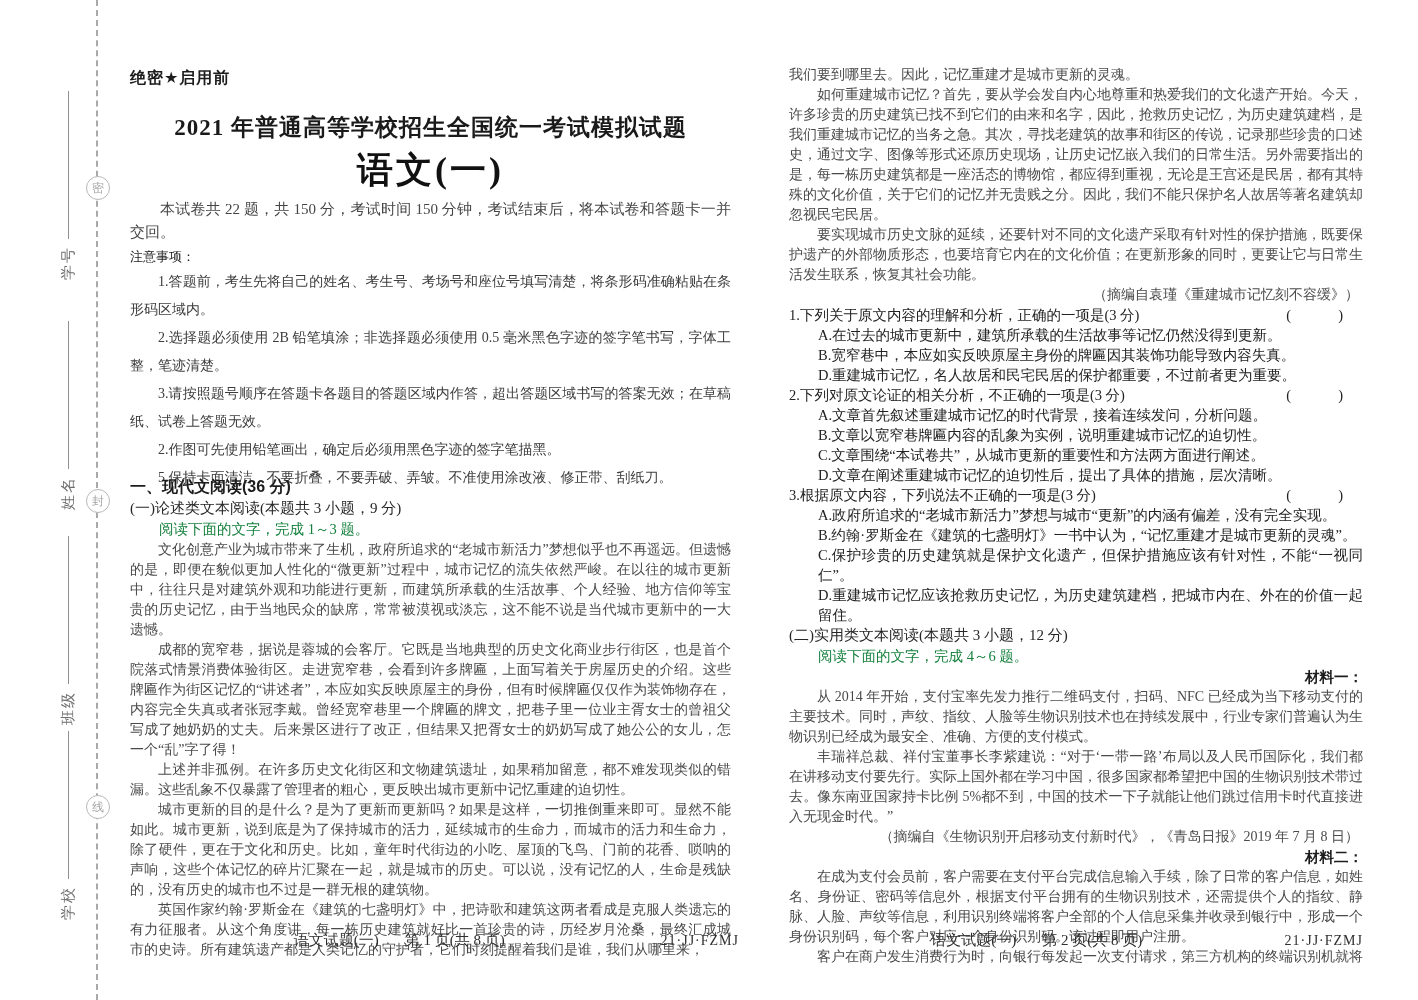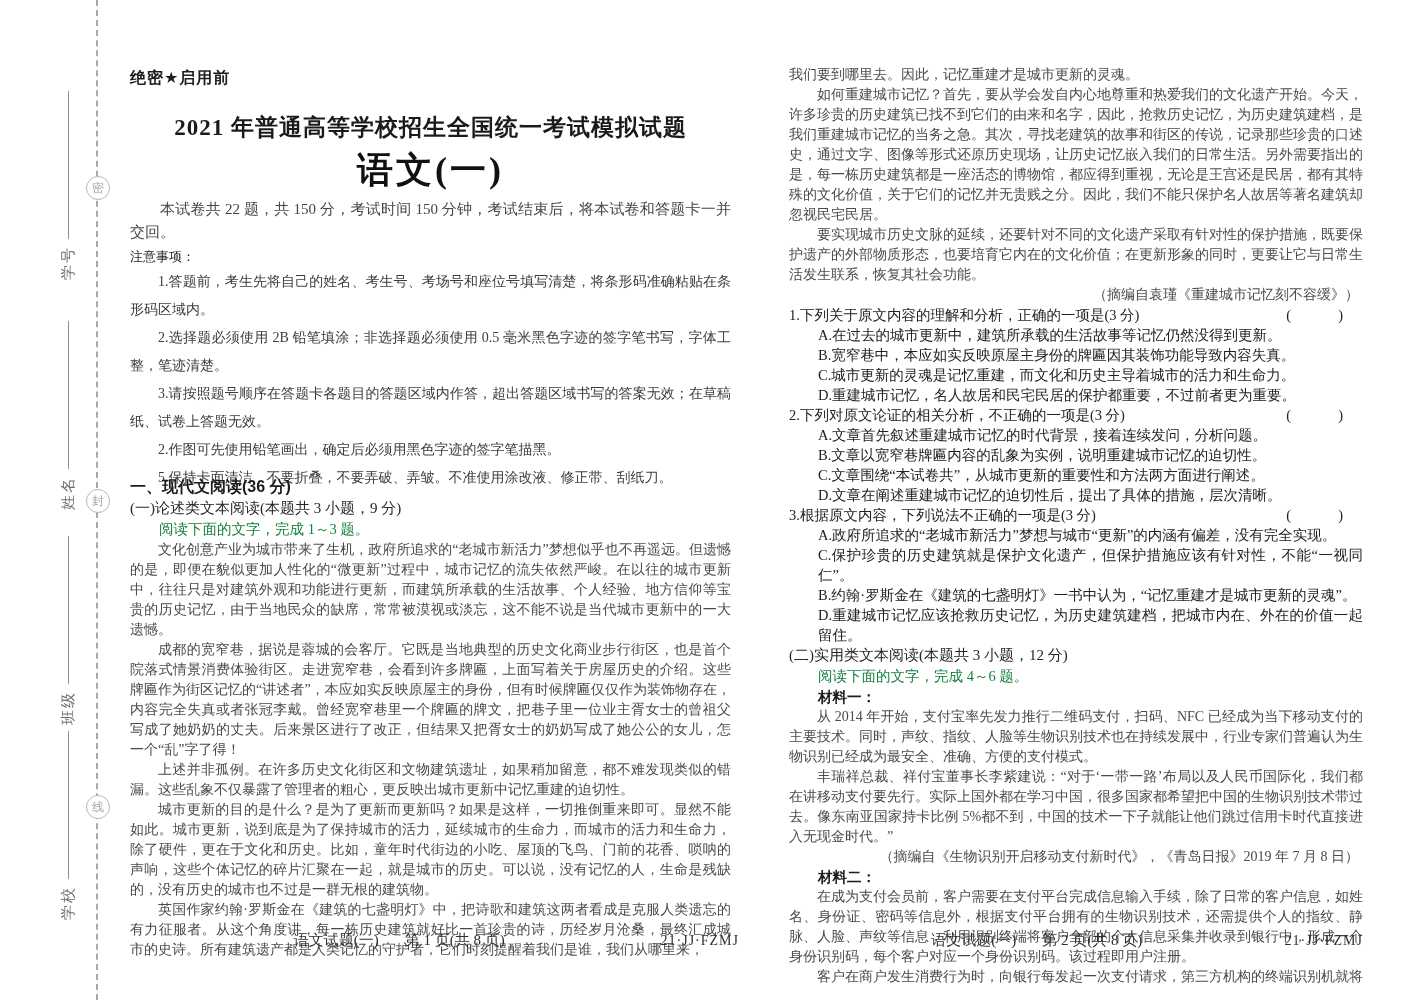--- a/index.html
+++ b/index.html
@@ -61,20 +61,21 @@
   .kai{font-size:14px;line-height:20px;color:#4a4a4a;text-indent:2em;text-align:justify;}
   .kai-cont{text-indent:0;}
   .attribution{font-size:14px;line-height:20px;color:#4a4a4a;text-align:right;padding-right:4px;}
   
   .qstem{display:flex;font-size:14.5px;line-height:20px;color:#222;}
   .qstem .bracket{margin-left:auto;padding-right:14px;letter-spacing:6px;}
   .option{font-size:14.5px;line-height:20px;color:#222;padding-left:2em;text-align:justify;}
   .material-heading{
     font-size:14.5px;font-weight:bold;color:#1d1d1d;line-height:20px;text-indent:2em;
     font-family:"Liberation Sans","DejaVu Sans",sans-serif;
+    text-align:right;
   }
   
   .footer{
     position:absolute;top:931px;display:flex;align-items:baseline;
     font-size:15px;color:#2e2e2e;
   }
   .footer .f-center{flex:1;text-align:center;}
   .footer .f-center .gap{display:inline-block;width:26px;}
   .footer .f-right{font-size:14px;letter-spacing:1px;}
   .f1{left:138px;width:601px;}
@@ -144,43 +145,42 @@
   <p class="kai">要实现城市历史文脉的延续，还要针对不同的文化遗产采取有针对性的保护措施，既要保护遗产的外部物质形态，也要培育它内在的文化价值；在更新形象的同时，更要让它与日常生活发生联系，恢复其社会功能。</p>
   <p class="attribution">（摘编自袁瑾《重建城市记忆刻不容缓》）</p>
 
   <div>
     <p class="qstem">
       <span>1.下列关于原文内容的理解和分析，正确的一项是(3 分)</span>
       <span class="bracket">(　　)</span>
     </p>
     <p class="option">A.在过去的城市更新中，建筑所承载的生活故事等记忆仍然没得到更新。</p>
     <p class="option">B.宽窄巷中，本应如实反映原屋主身份的牌匾因其装饰功能导致内容失真。</p>
-    <p class="option">C.城市更新的灵魂是记忆重建，而文化和历史主导着城市的活力和生命力。</p>
     <p class="option">D.重建城市记忆，名人故居和民宅民居的保护都重要，不过前者更为重要。</p>
   </div>
 
   <div>
     <p class="qstem">
       <span>2.下列对原文论证的相关分析，不正确的一项是(3 分)</span>
       <span class="bracket">(　　)</span>
     </p>
     <p class="option">A.文章首先叙述重建城市记忆的时代背景，接着连续发问，分析问题。</p>
     <p class="option">B.文章以宽窄巷牌匾内容的乱象为实例，说明重建城市记忆的迫切性。</p>
     <p class="option">C.文章围绕“本试卷共”，从城市更新的重要性和方法两方面进行阐述。</p>
     <p class="option">D.文章在阐述重建城市记忆的迫切性后，提出了具体的措施，层次清晰。</p>
   </div>
 
   <div>
     <p class="qstem">
       <span>3.根据原文内容，下列说法不正确的一项是(3 分)</span>
       <span class="bracket">(　　)</span>
     </p>
     <p class="option">A.政府所追求的“老城市新活力”梦想与城市“更新”的内涵有偏差，没有完全实现。</p>
+    <p class="option">B.约翰·罗斯金在《建筑的七盏明灯》一书中认为，“记忆重建才是城市更新的灵魂”。</p>
     <p class="option">C.保护珍贵的历史建筑就是保护文化遗产，但保护措施应该有针对性，不能“一视同仁”。</p>
-    <p class="option">B.约翰·罗斯金在《建筑的七盏明灯》一书中认为，“记忆重建才是城市更新的灵魂”。</p>
     <p class="option">D.重建城市记忆应该抢救历史记忆，为历史建筑建档，把城市内在、外在的价值一起留住。</p>
   </div>
 
   <p class="sub-heading">(二)实用类文本阅读(本题共 3 小题，12 分)</p>
   <p class="instruction">阅读下面的文字，完成 4～6 题。</p>
   <p class="material-heading">材料一：</p>
   <p class="kai">从 2014 年开始，支付宝率先发力推行二维码支付，扫码、NFC 已经成为当下移动支付的主要技术。同时，声纹、指纹、人脸等生物识别技术也在持续发展中，行业专家们普遍认为生物识别已经成为最安全、准确、方便的支付模式。</p>
   <p class="kai">丰瑞祥总裁、祥付宝董事长李紫建说：“对于‘一带一路’布局以及人民币国际化，我们都在讲移动支付要先行。实际上国外都在学习中国，很多国家都希望把中国的生物识别技术带过去。像东南亚国家持卡比例 5%都不到，中国的技术一下子就能让他们跳过信用卡时代直接进入无现金时代。”</p>
   <p class="attribution">（摘编自《生物识别开启移动支付新时代》，《青岛日报》2019 年 7 月 8 日）</p>
   <p class="material-heading">材料二：</p>

